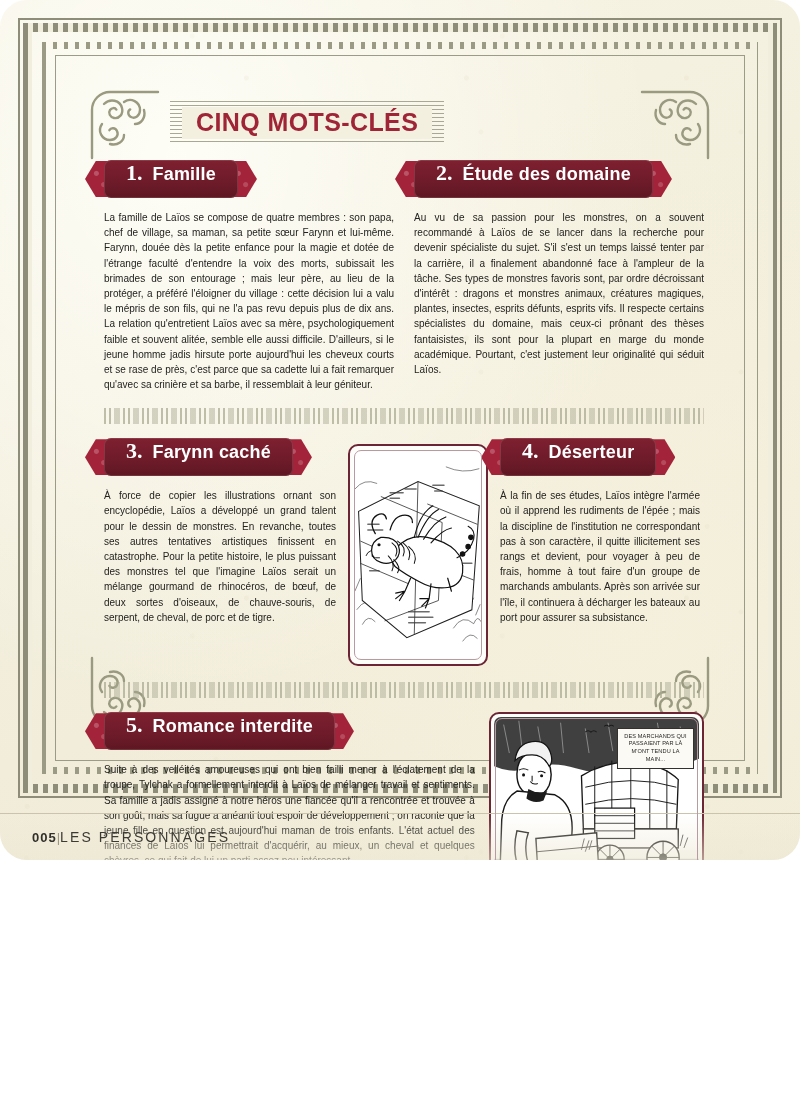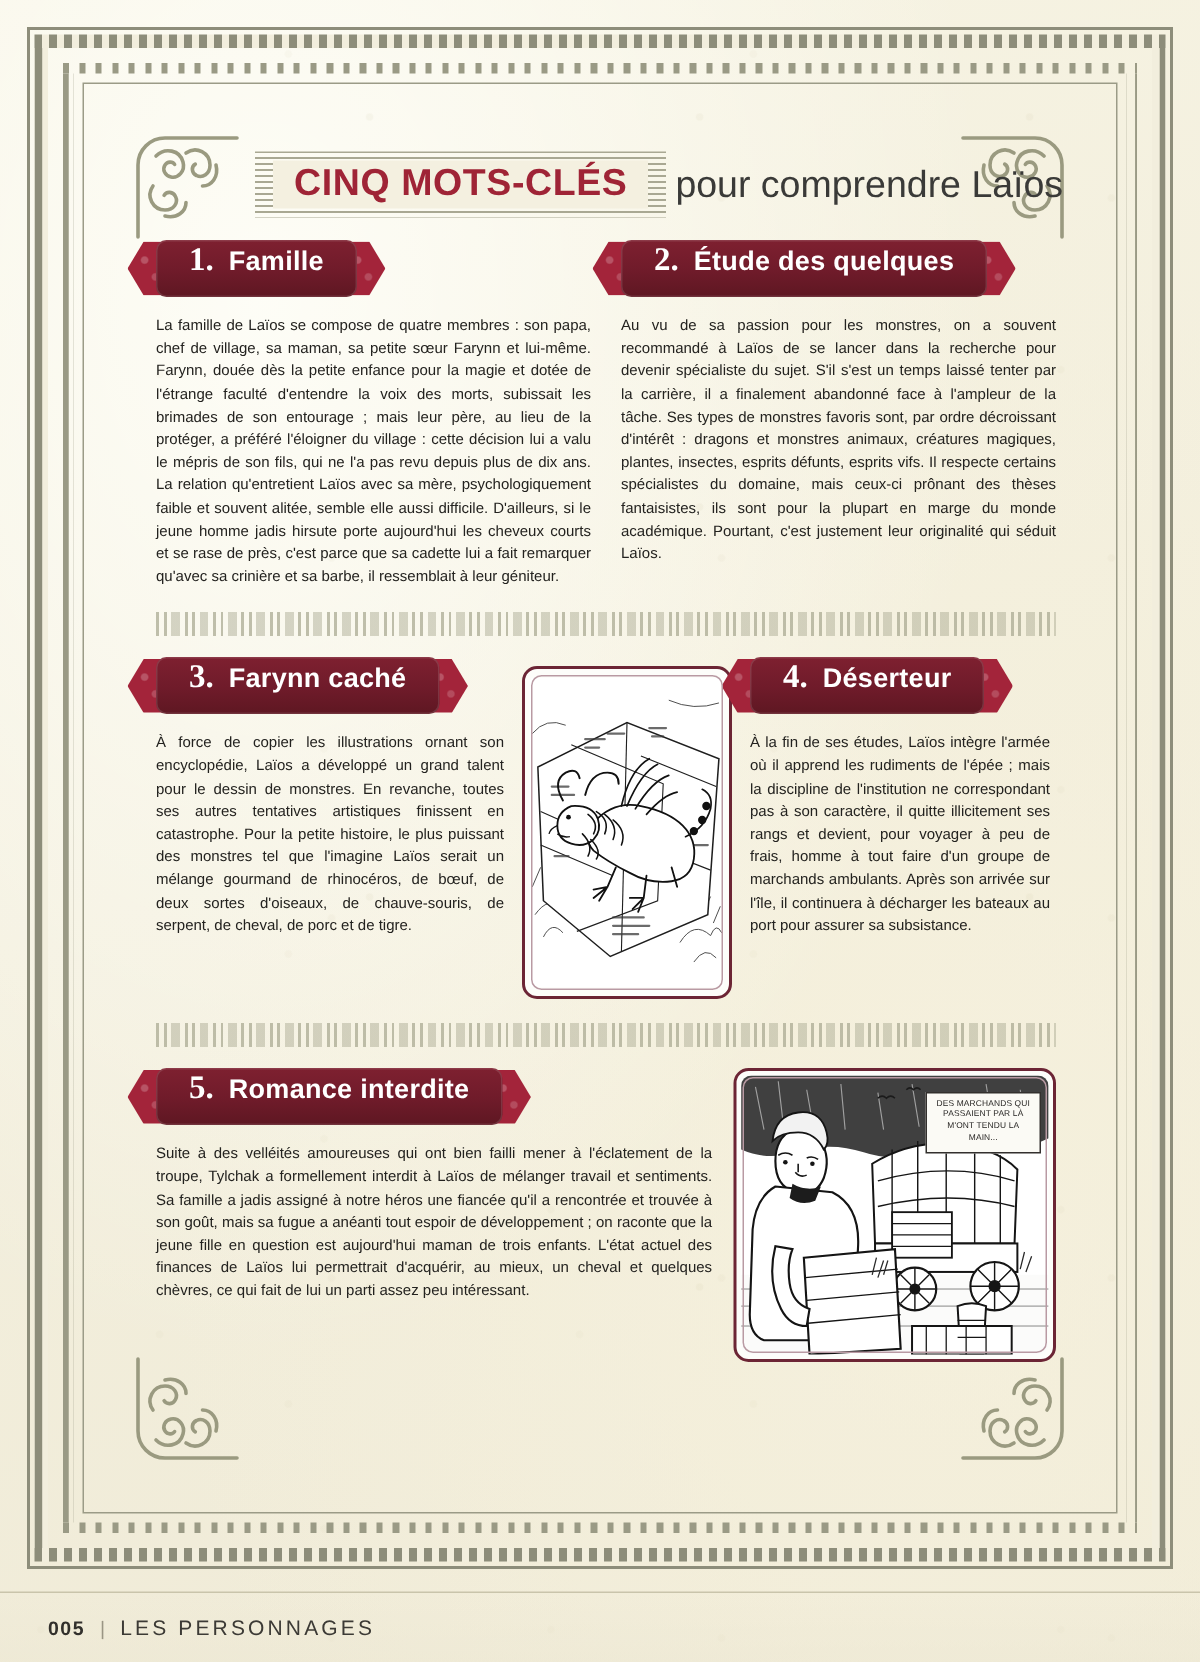--- a/index.html
+++ b/index.html
@@ -8,26 +8,27 @@
     background: #ffffff;
   }
   body {
     font-family: "Liberation Sans", sans-serif;
   }
 
   
   .page {
     position: relative;
     width: 800px;
-    height: 1108px;
+    height: 860px;
     overflow: hidden;
     background:
       radial-gradient(ellipse at 22% 18%, rgba(255,255,250,0.85) 0%, rgba(255,255,250,0) 55%),
       radial-gradient(ellipse at 78% 72%, rgba(246,241,221,0.8) 0%, rgba(246,241,221,0) 60%),
       linear-gradient(160deg, #f7f4e4 0%, #f3efdd 45%, #efead6 100%);
+    border-radius: 27px;
   }
   
   .paper-grain {
     position: absolute;
     inset: 0;
     pointer-events: none;
     opacity: .5;
     background-image:
       radial-gradient(circle at 12% 30%, rgba(195,185,150,.18) 0 2px, transparent 3px),
       radial-gradient(circle at 62% 12%, rgba(195,185,150,.13) 0 2px, transparent 3px),
@@ -274,21 +275,20 @@
 
   
   .footer {
     position: absolute;
     left: 0; right: 0; bottom: 0;
     height: 46px;
     border-top: 1px solid #c9c4ab;
     display: flex;
     align-items: center;
     padding-left: 32px;
-    gap: 10px;
     background: linear-gradient(180deg, rgba(243,239,221,0) 0%, rgba(237,232,212,.6) 100%);
   }
   .footer-page {
     font-size: 13px;
     font-weight: bold;
     color: #32302c;
     letter-spacing: 1px;
   }
   .footer-sep { color: #9a9584; font-size: 13px; }
   .footer-label {
@@ -348,21 +348,20 @@
       <path d="M56 22 c2 8-3 14-9 14"></path>
     </svg>
   </div>
 
   <div class="content">
 
     <div class="title-row">
       <div class="title-keyword">
         <span class="kw-text">CINQ MOTS-CLÉS</span>
       </div>
-      <div class="title-rest">pour comprendre Laïos</div>
     </div>
 
     <div class="two-col">
       <div class="col">
         <div class="banner">
           <div class="banner-tail left"></div>
           <div class="banner-tail right"></div>
           <div class="banner-body">
             <span class="banner-num">1.</span>
             <span class="banner-label">Famille</span>
@@ -370,21 +369,21 @@
         </div>
         <p class="para">La famille de Laïos se compose de quatre membres : son papa, chef de village, sa maman, sa petite sœur Farynn et lui-même. Farynn, douée dès la petite enfance pour la magie et dotée de l'étrange faculté d'entendre la voix des morts, subissait les brimades de son entourage ; mais leur père, au lieu de la protéger, a préféré l'éloigner du village : cette décision lui a valu le mépris de son fils, qui ne l'a pas revu depuis plus de dix ans. La relation qu'entretient Laïos avec sa mère, psychologiquement faible et souvent alitée, semble elle aussi difficile. D'ailleurs, si le jeune homme jadis hirsute porte aujourd'hui les cheveux courts et se rase de près, c'est parce que sa cadette lui a fait remarquer qu'avec sa crinière et sa barbe, il ressemblait à leur géniteur.</p>
       </div>
 
       <div class="col">
         <div class="banner">
           <div class="banner-tail left"></div>
           <div class="banner-tail right"></div>
           <div class="banner-body">
             <span class="banner-num">2.</span>
-            <span class="banner-label">Étude des quelques</span>
+            <span class="banner-label">Étude des domaine</span>
           </div>
         </div>
         <p class="para">Au vu de sa passion pour les monstres, on a souvent recommandé à Laïos de se lancer dans la recherche pour devenir spécialiste du sujet. S'il s'est un temps laissé tenter par la carrière, il a finalement abandonné face à l'ampleur de la tâche. Ses types de monstres favoris sont, par ordre décroissant d'intérêt : dragons et monstres animaux, créatures magiques, plantes, insectes, esprits défunts, esprits vifs. Il respecte certains spécialistes du domaine, mais ceux-ci prônant des thèses fantaisistes, ils sont pour la plupart en marge du monde académique. Pourtant, c'est justement leur originalité qui séduit Laïos.</p>
       </div>
     </div>
 
     <div class="divider"></div>
 
     <div class="row-34">
 

